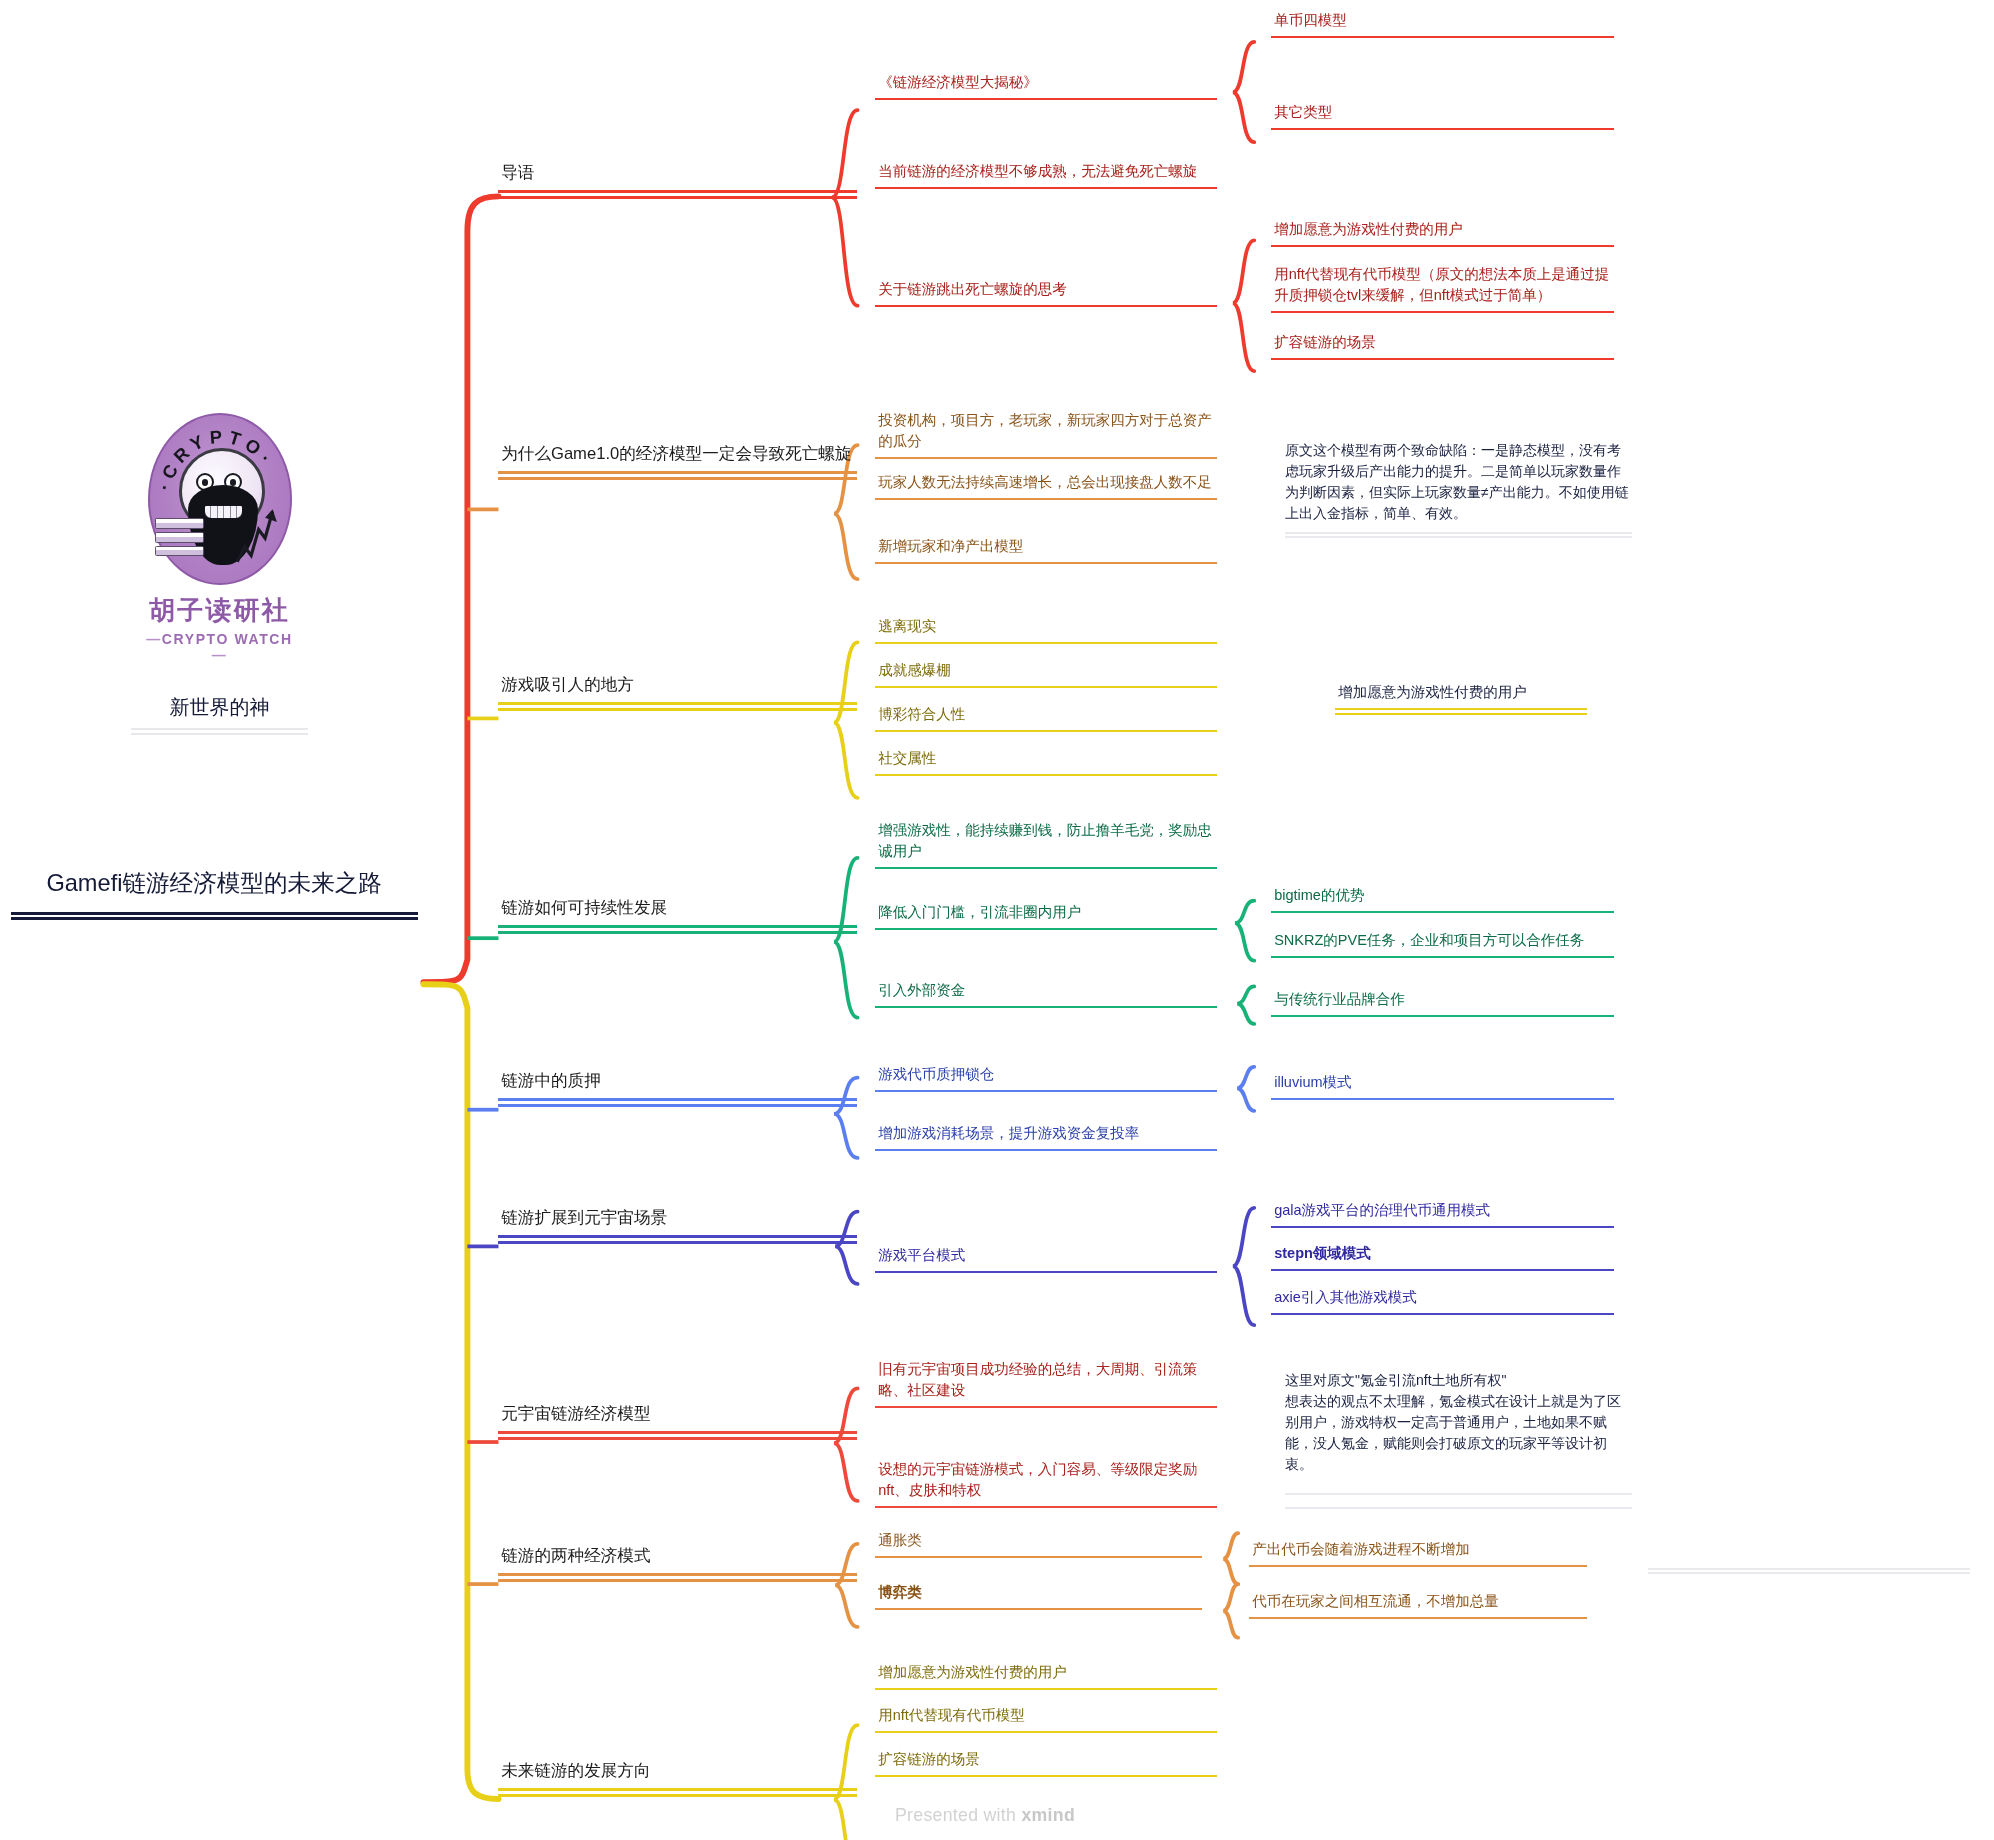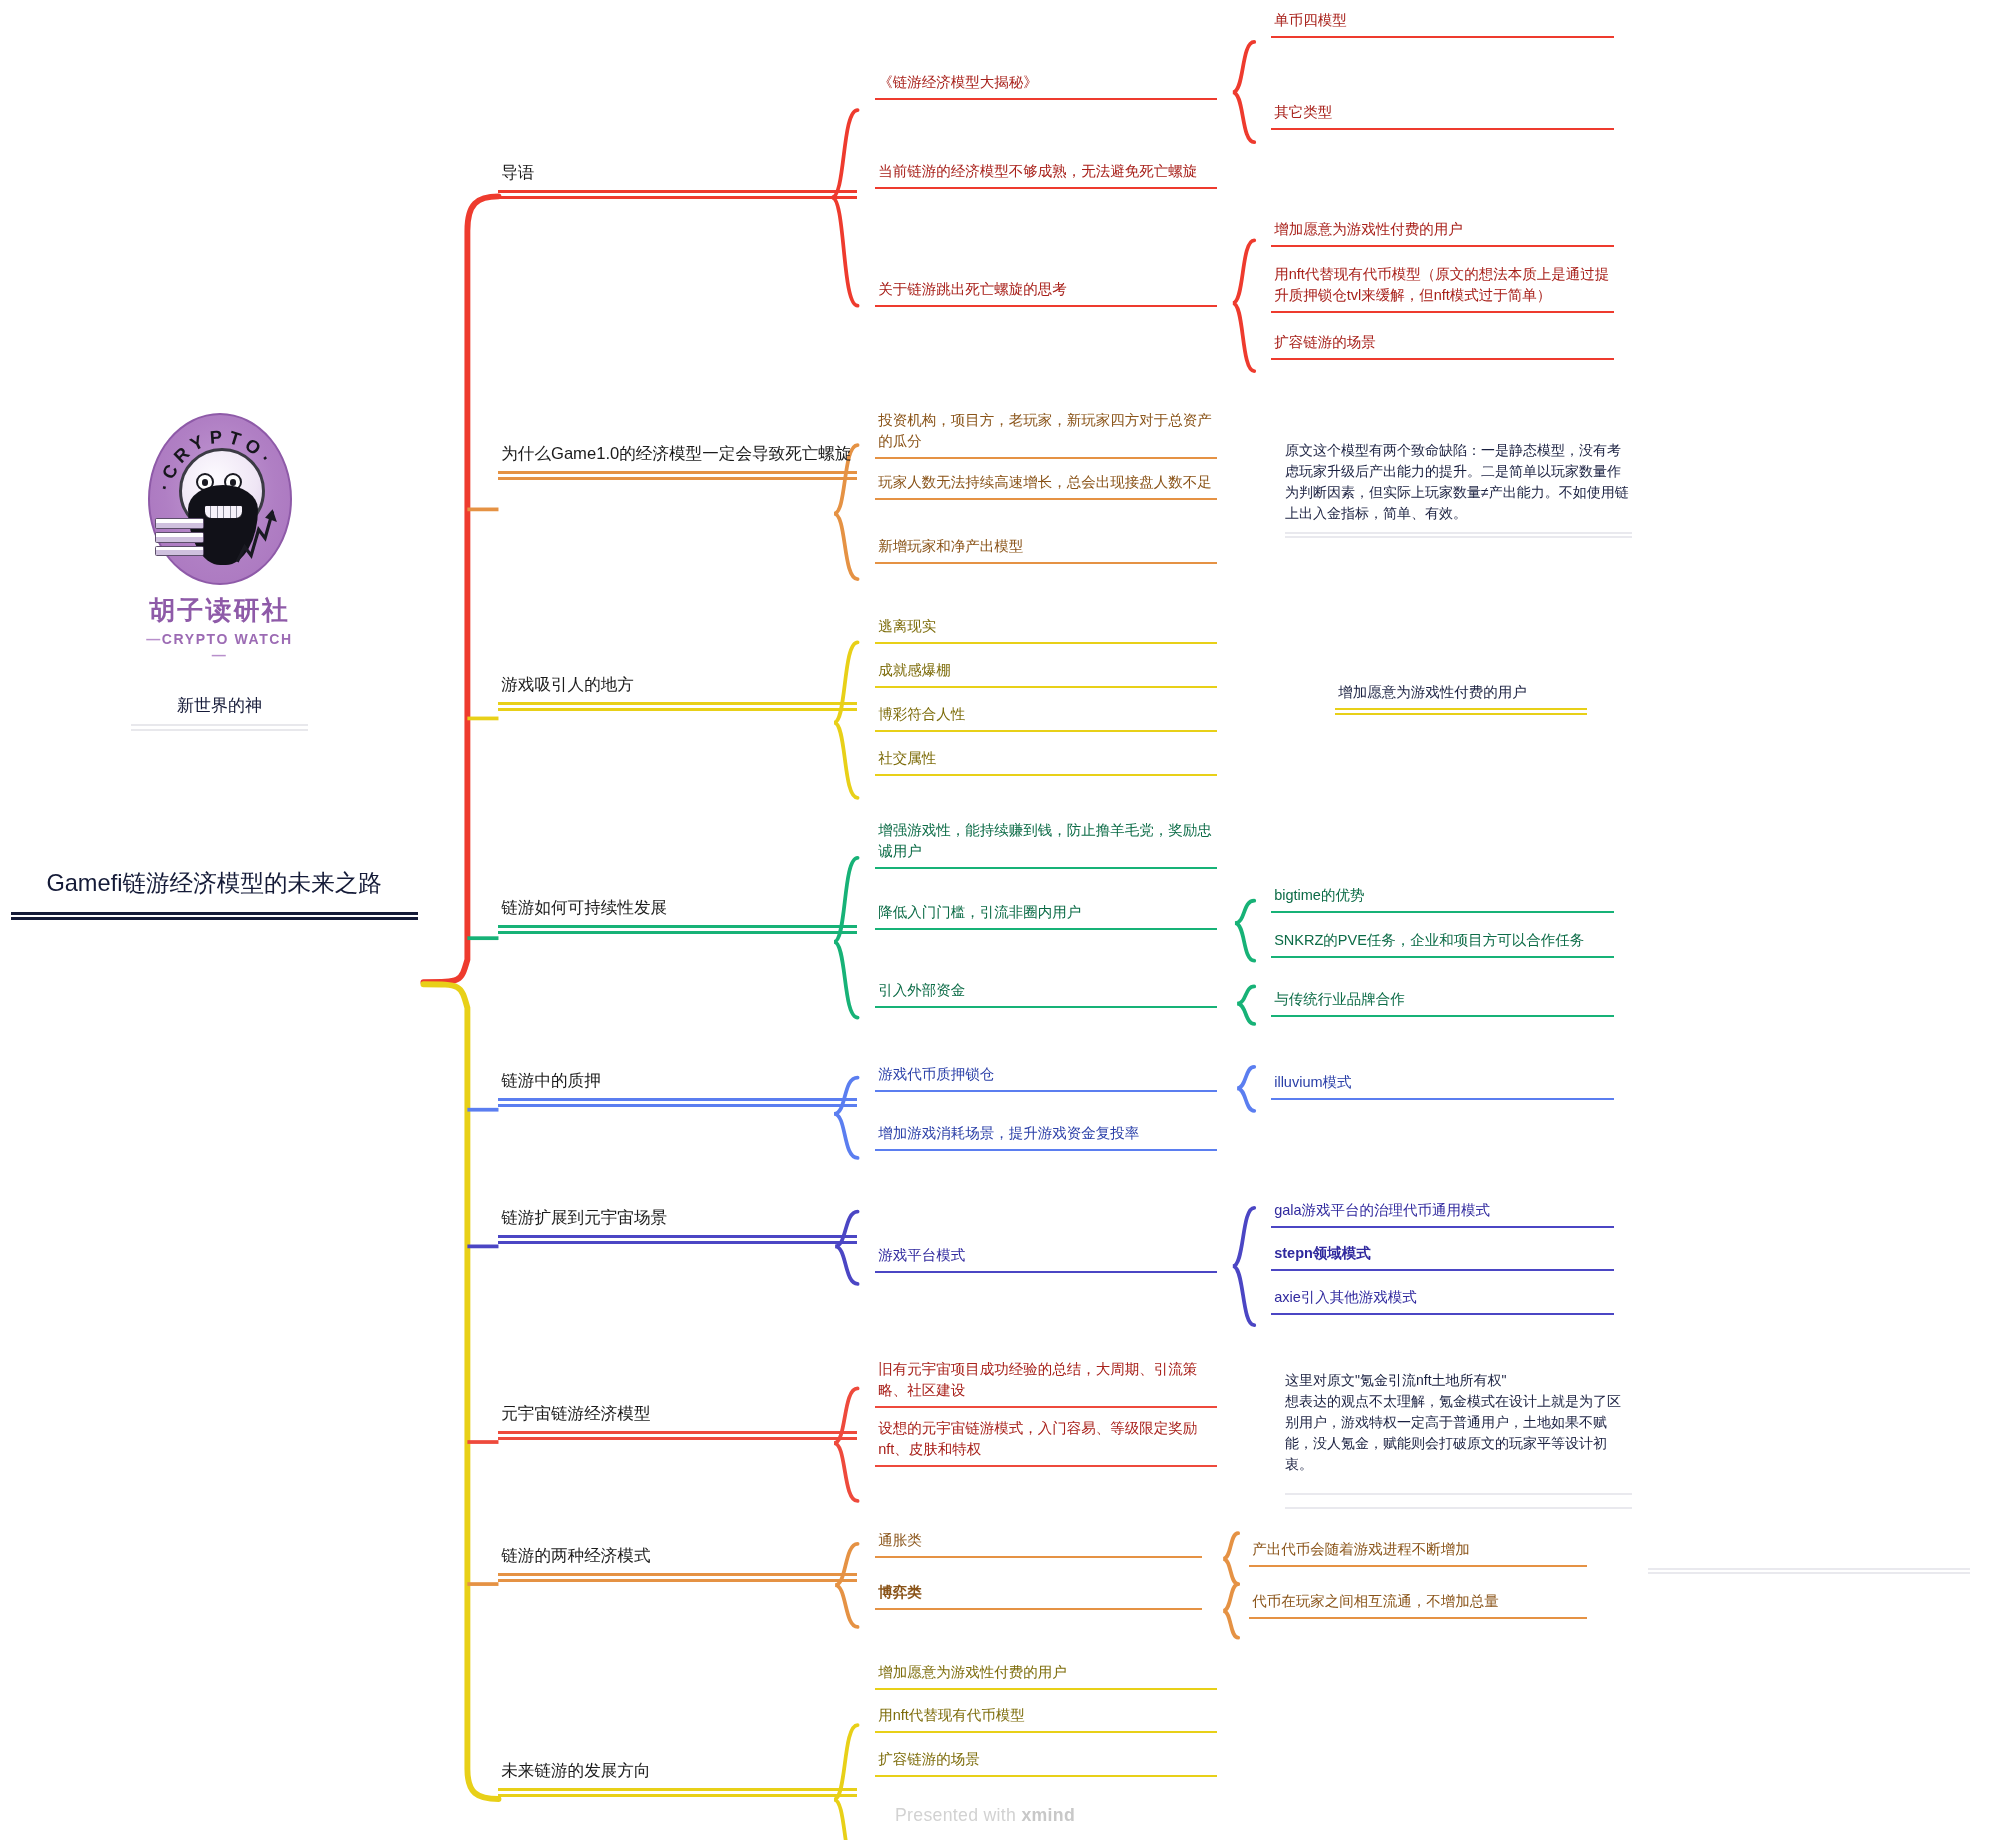--- a/index.html
+++ b/index.html
@@ -62,21 +62,21 @@
     text-align:center; font-size: 26px; font-weight: 800; color: #8e5aa8;
     letter-spacing: 2.1px; margin-top: 7.5px; font-family: "DejaVu Sans", sans-serif;
   }
   .logo-en {
     text-align:center; font-size: 14px; font-weight: 800; color: #9c6bb4;
     letter-spacing: 1.6px; margin-top: 3.2px;
   }
   .logo-en::before, .logo-en::after { content:"—"; color:#b88fcb; }
 
   #root-sub { width: 375px; text-align: center; margin-top: 31px; }
-  #root-sub .txt { font-size: 17px; color: #151a38; }
+  #root-sub .txt { font-size: 20px; color: #151a38; }
   #root-sub .rule { margin: 7.5px auto 0; width: 177px; border-top: 2.7px solid #e8e8ec; }
   #root-sub .rule2 { margin: 2.7px auto 0; width: 177px; border-top: 2.7px solid #e8e8ec; }
 
   #root-title-wrap { position: absolute; left: 10.7px; top: 868px; width: 407px; text-align: center; }
   #root-title {
     font-size: 23.6px; color: #141a37; line-height: 1.35; padding: 0 21.4px;
   }
   #root-title-rule { margin-top: 11.8px; border-top: 3.8px solid #141a37; }
   #root-title-rule2 { margin-top: 2.7px; border-top: 3.8px solid #141a37; }
 
@@ -390,21 +390,21 @@
   </div>
   <div class="node lvl3" style="left:1271px; top:1287px; width:343px;">
     <div class="label" style="color:#30299e;">axie引入其他游戏模式</div>
     <div class="bar" style="border-color:#4b46c4;"></div>
   </div>
 
   <div class="node lvl2" style="left:875px; top:1359px; width:342px;">
     <div class="label" style="color:#a8201a;">旧有元宇宙项目成功经验的总结，大周期、引流策略、社区建设</div>
     <div class="bar" style="border-color:#ee4a3c;"></div>
   </div>
-  <div class="node lvl2" style="left:875px; top:1418px; width:342px;">
+  <div class="node lvl2" style="left:875px; top:1459px; width:342px;">
     <div class="label" style="color:#a8201a;">设想的元宇宙链游模式，入门容易、等级限定奖励nft、皮肤和特权</div>
     <div class="bar" style="border-color:#ee4a3c;"></div>
   </div>
 
   <div class="note" style="left:1285px; top:1360px; width:347px; white-space:pre-line;">
     <div class="txt">这里对原文"氪金引流nft土地所有权"
 想表达的观点不太理解，氪金模式在设计上就是为了区别用户，游戏特权一定高于普通用户，土地如果不赋能，没人氪金，赋能则会打破原文的玩家平等设计初衷。</div>
     <div class="rule"></div>
     <div class="rule2"></div>
   </div>

